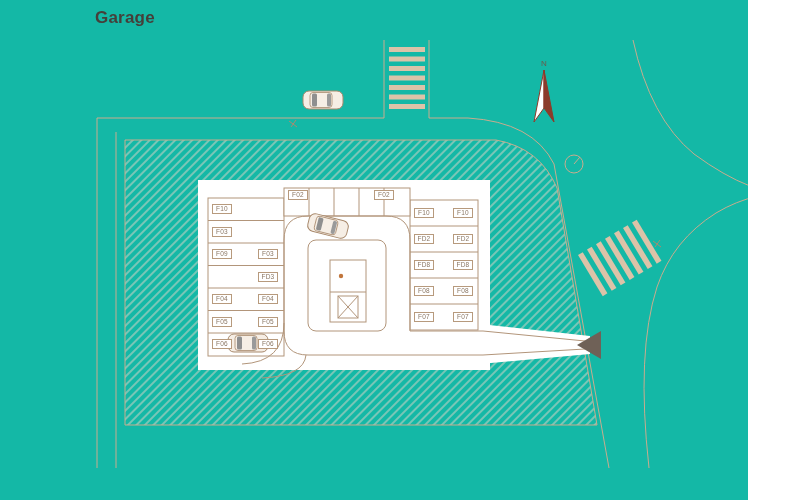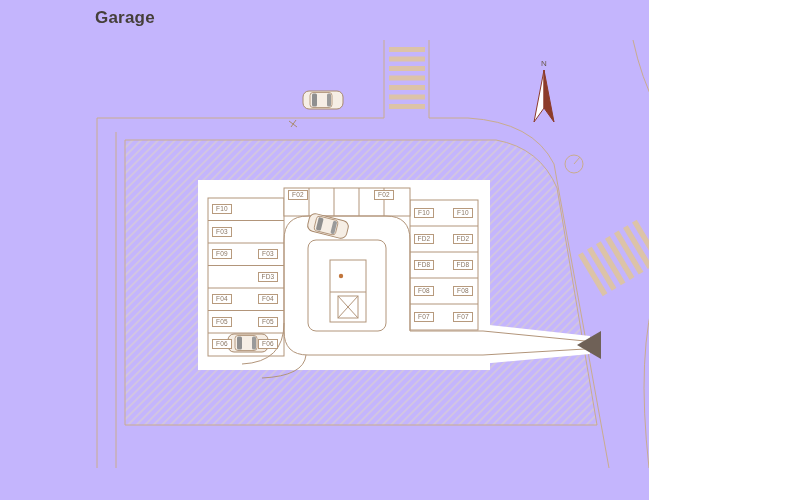--- a/index.html
+++ b/index.html
@@ -1,19 +1,19 @@
 <!DOCTYPE html>
 <html><head>
 <meta charset="utf-8">
 <style>
   html,body{margin:0;padding:0;background:#ffffff;}
   .stage{
     position:relative;
-    width:649px;height:500px;
-    background:#c4b5fd;
+    width:748px;height:500px;
+    background:#14b8a6;
     overflow:hidden;
     font-family:"Liberation Sans", sans-serif;
   }
   .title{
     position:absolute;left:95px;top:8px;
     font-size:17px;font-weight:bold;color:#453f3a;
     letter-spacing:0.2px;
   }
   .plan-svg{position:absolute;left:0;top:0;}
   svg text{font-family:"Liberation Sans", sans-serif;}

